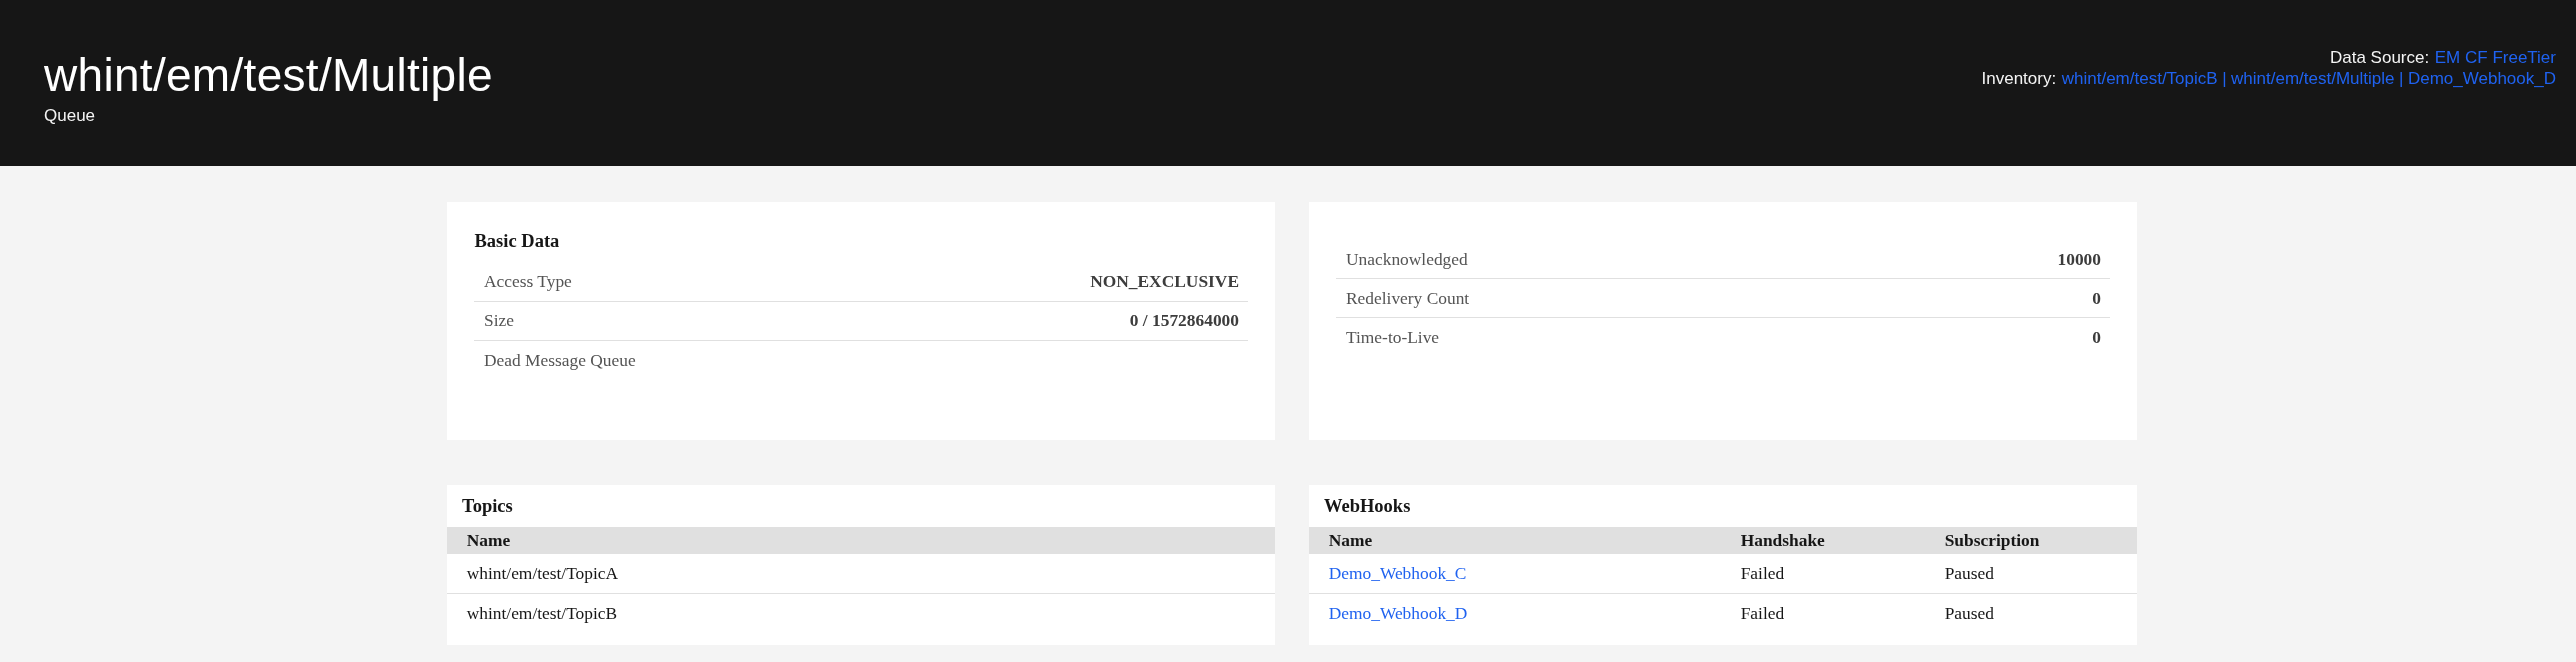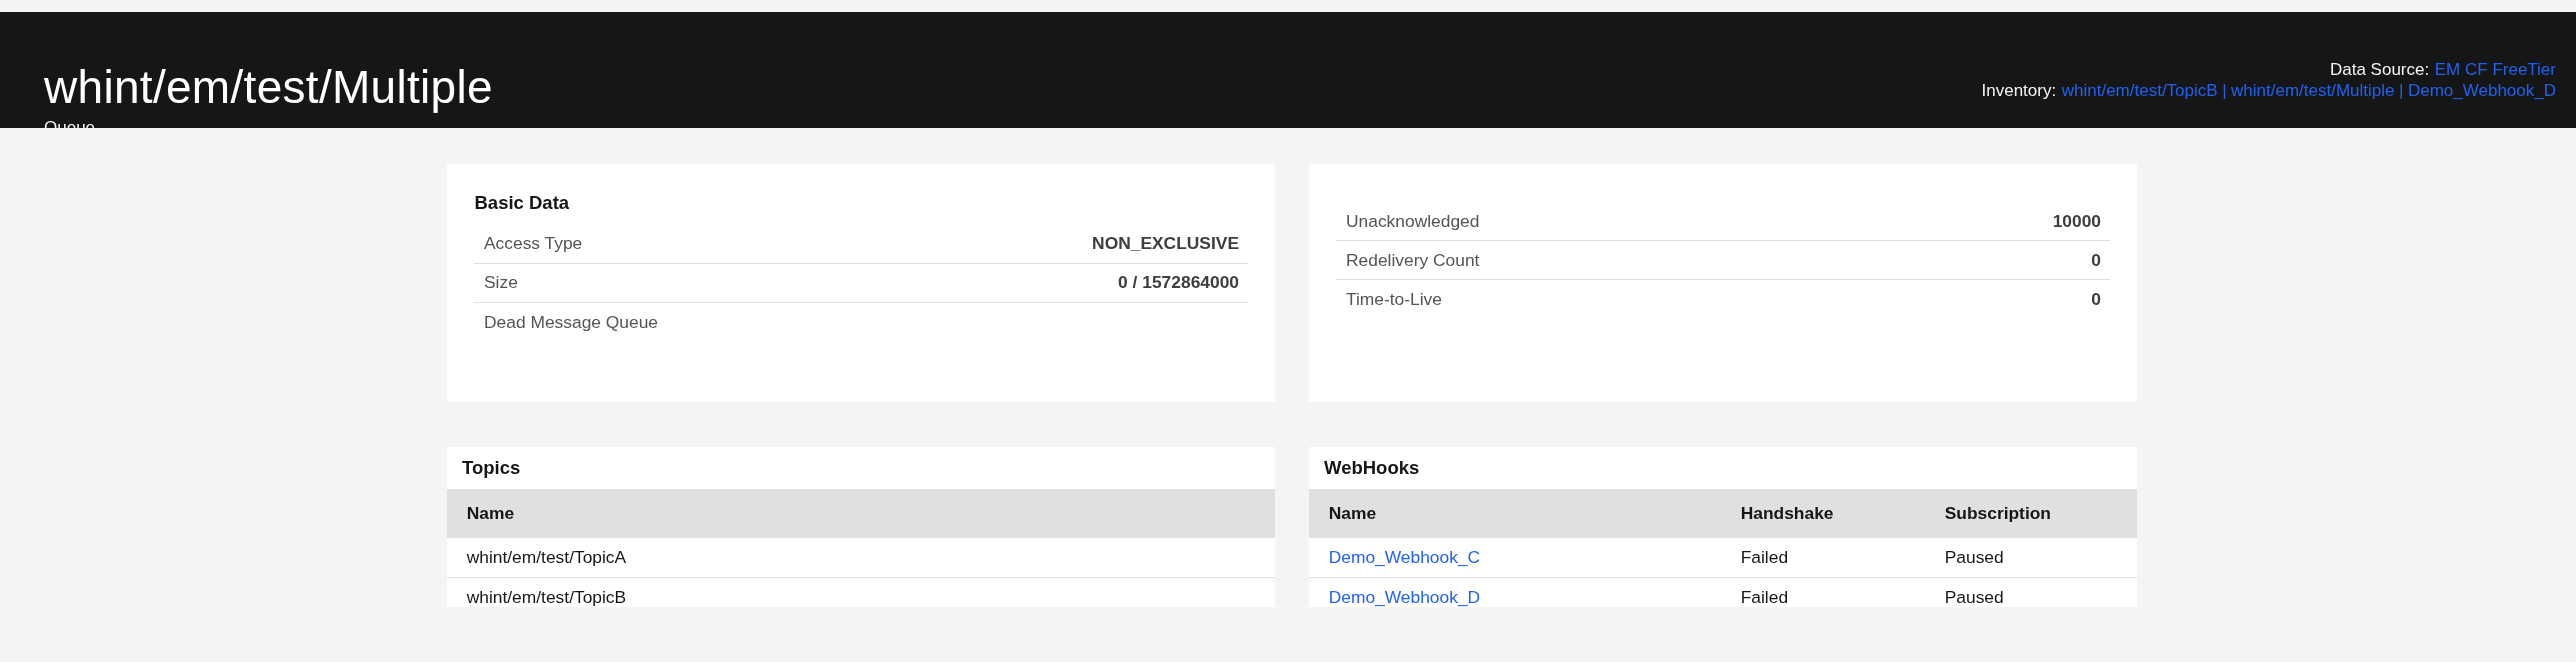--- a/index.html
+++ b/index.html
@@ -9,37 +9,37 @@
   }
   * { box-sizing:border-box; }
   html,body { margin:0; padding:0; }
   body {
     width:2576px; height:663px; overflow:hidden;
     font-family:"Liberation Sans", sans-serif;
     background:var(--page_bg); color:var(--text_dark);
   }
   
   .app-header {
-    position:relative; height:116px; background:var(--header_bg);
-    padding:52px 33px 0 44px; color:#ffffff;margin-top:12px;
+    position:relative; height:166px; background:var(--header_bg);
+    padding:52px 33px 0 44px; color:#ffffff;
   }
   .app-header h1 {
     margin:0; font-size:46px; font-weight:300; line-height:46px;
     color:#ffffff; letter-spacing:0.3px;
   }
   .app-subtitle { margin:8.4px 0 0; font-size:17px; line-height:19px; color:#f4f4f4; }
   .header-meta {
     position:absolute; top:47px; right:20px; text-align:right;
     font-size:17px; line-height:21px; color:#f4f4f4;
   }
   a.link { color:var(--link_blue); text-decoration:none; cursor:pointer; }
   .sep { color:var(--link_blue); margin:0 4.5px; }
   .meta-label { color:#f4f4f4; margin-right:5.6px; }
   
-  main { height:497px; padding-top:36px; }
+  main { height:497px; padding-top:36px;font-family:Liberation Serif, serif; }
   .grid {
     margin-left:447px; width:1690px;
     display:grid; grid-template-columns:828px 828px;
     column-gap:34px; row-gap:45px;
   }
   .card { background:var(--card_bg); }
   
   .kv-card { height:238px; padding-top:28px; }
   .kv-title { margin:0 0 0 27.5px; font-size:18.5px; font-weight:700; line-height:22.5px; color:var(--text_dark); }
   .kv-rows { margin-top:10px; }
@@ -52,21 +52,21 @@
   .kv-row:last-child { border-bottom:none; }
   .kv-label { font-size:17.4px; color:var(--label_gray); }
   .kv-value { font-size:17.4px; font-weight:700; color:#3d3d3d; }
   
   .table-card { height:160px; }
   .table-title {
     margin:0; height:42px; display:flex; align-items:center;
     padding-left:15px; font-size:18.5px; font-weight:700; color:var(--text_dark);
   }
   .thead {
-    height:49px; background:var(--table_header_bg);
+    height:27px; background:var(--table_header_bg);
     display:grid; align-items:center; font-size:17.4px; font-weight:700; color:var(--text_dark);
   }
   .trow { height:39px; display:grid; align-items:center; font-size:17.4px; color:var(--text_dark); }
   .trow + .trow { border-top:1.1px solid var(--divider); }
   .cols-1 { grid-template-columns:1fr; }
   .cols-3 { grid-template-columns:412px 204px 1fr; }
   .thead > span, .trow > span, .trow > a { padding-left:19.7px; white-space:nowrap; overflow:hidden; }
 </style>
 </head>
 <body>

